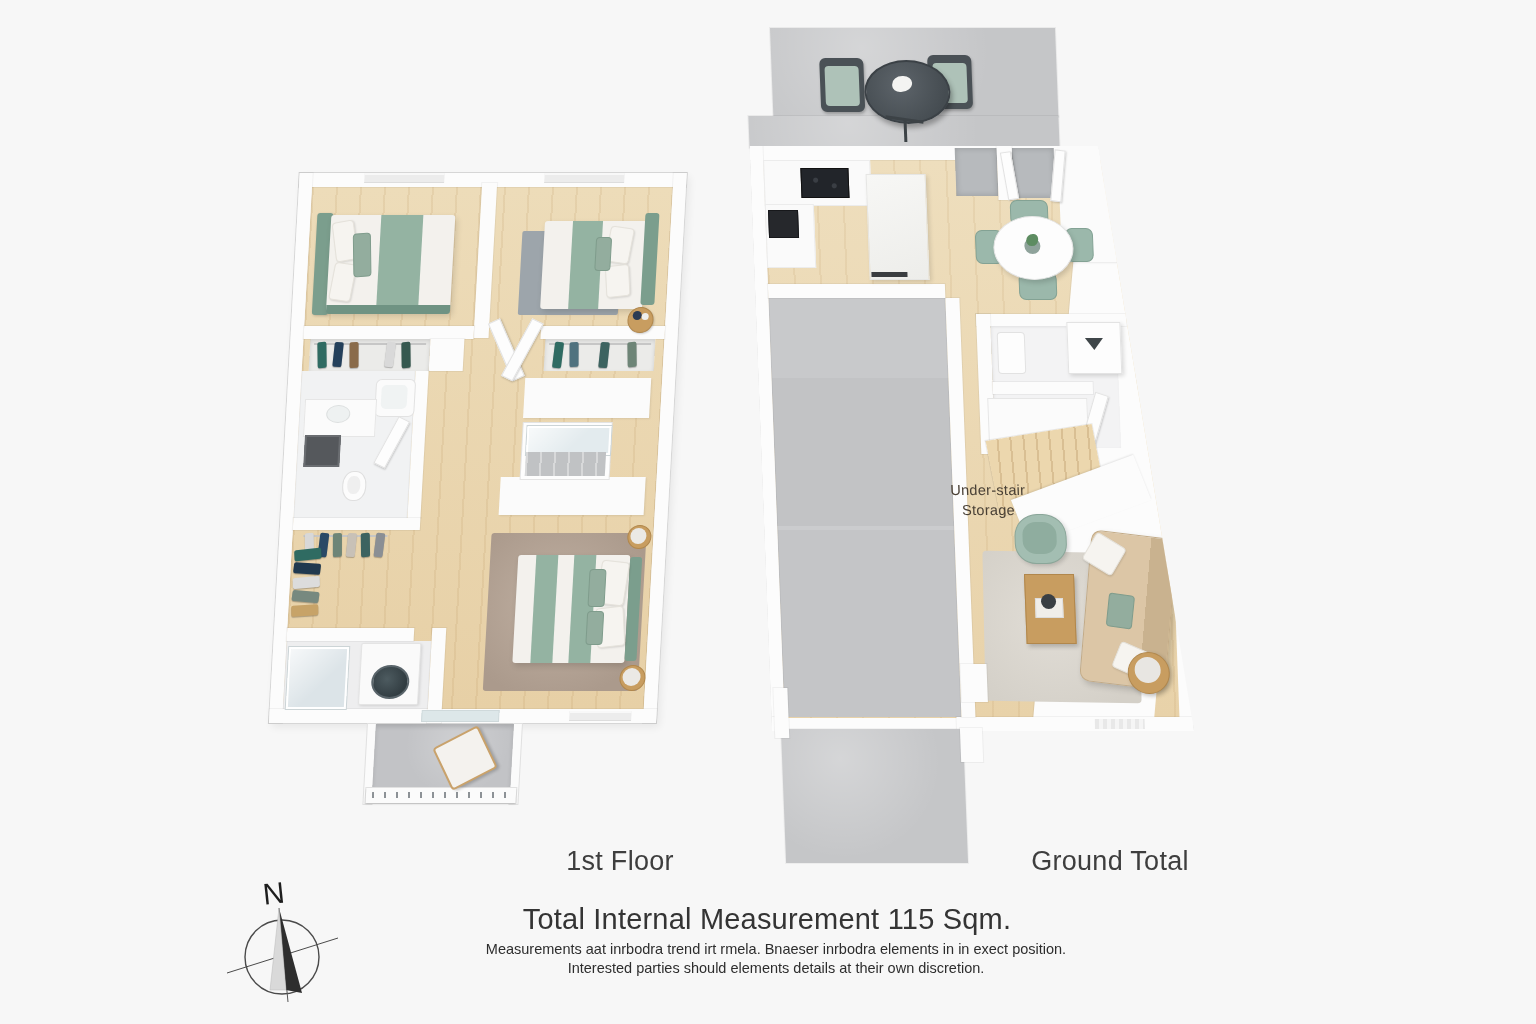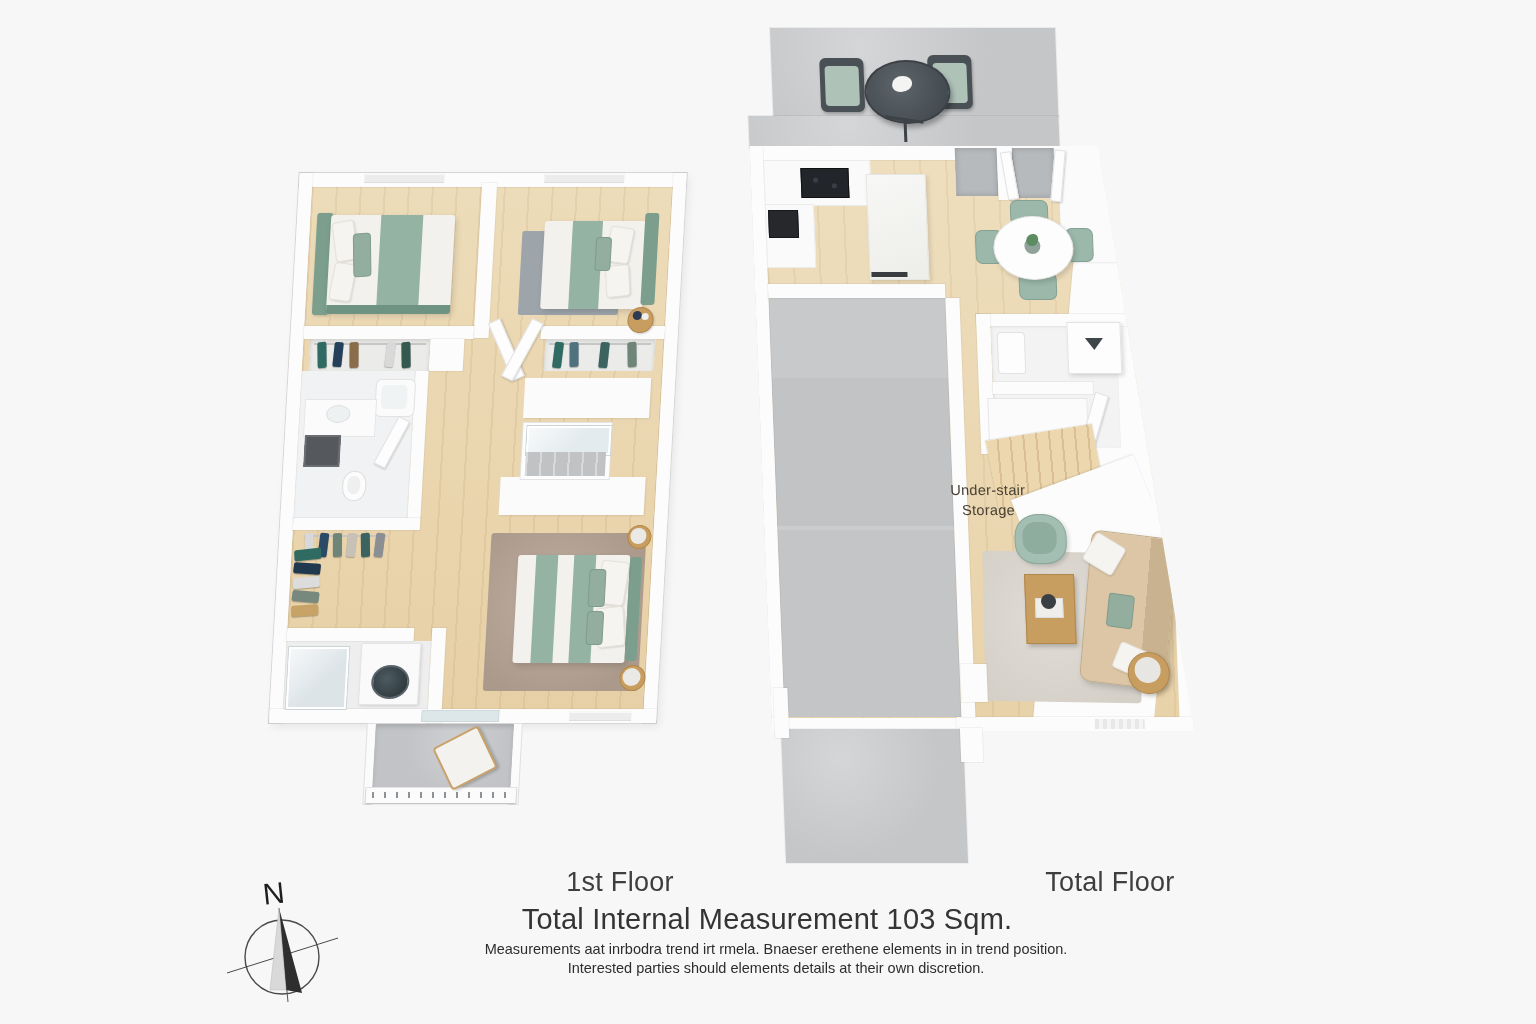--- a/index.html
+++ b/index.html
@@ -23,21 +23,21 @@
   #plan-first{left:255px;top:168px;width:445px;height:648px;transform:skewX(-3.2deg);transform-origin:0 0;}
   #plan-ground{left:740px;top:28px;width:455px;height:836px;transform:skewX(2.2deg);transform-origin:0 0;}
   .block{background:#fcfcfc;box-shadow:0 0 0 1px #e0e0e0,3px 4px 8px rgba(0,0,0,.07);}
   .window{background:#ececec;box-shadow:inset 0 2px 0 #f8f8f8,inset 0 -1px 0 #ddd;}
   .doorleaf{background:#fdfdfd;border:1px solid #e2e2e2;box-shadow:1px 1px 2px rgba(0,0,0,.18);}
   .clothes-rail{background:#c6c6c6;}
   .garm{border-radius:2px;box-shadow:0 1px 1px rgba(0,0,0,.25);}
   .treads{background:repeating-linear-gradient(96deg,#ecd7ae 0 11px,#d9bf93 11px 13px);}
   .void{background:repeating-linear-gradient(90deg,rgba(255,255,255,.38) 0 2px,rgba(0,0,0,0) 2px 14px),#c0c2c4;}
   
-  .floor-label{font-size:27px;color:#3e3e3e;text-align:center;letter-spacing:.3px;margin-top:21px;}
+  .floor-label{font-size:27px;color:#3e3e3e;text-align:center;letter-spacing:.3px;}
   .title{font-size:29px;color:#343434;text-align:center;letter-spacing:.2px;}
   .disc{font-size:14.5px;color:#2d2d2d;text-align:center;}
   .understair{font-size:14.5px;color:#4a4136;text-align:center;line-height:1.38;letter-spacing:.3px;}
 </style>
 </head>
 <body>
 
 <div id="stage">
 
   <div class="a" id="plan-first">
@@ -241,24 +241,24 @@
       <div class="a" style="left:323px;top:573px;width:50px;height:10px;background:repeating-linear-gradient(90deg,#e8e8e8 0 4px,#f5f5f5 4px 8px);"></div>
     </div>
 
     <div class="a concrete" style="left:14px;top:701px;width:182px;height:134px;box-shadow:0 0 0 1px rgba(0,0,0,.04);"></div>
     <div class="a wall" style="left:8px;top:660px;width:14px;height:50px;"></div>
     <div class="a wall" style="left:196px;top:636px;width:26px;height:38px;"></div>
     <div class="a wall" style="left:193px;top:700px;width:22px;height:34px;"></div>
   </div>
 
   <div class="a floor-label" style="left:520px;top:846px;width:200px;">1st Floor</div>
-  <div class="a floor-label" style="left:1010px;top:846px;width:200px;">Total Floor</div>
-
-  <div class="a title" style="left:467px;top:903px;width:600px;">Total Internal Measurement 103 Sqm.</div>
-  <div class="a disc" style="left:396px;top:941px;width:760px;">Measurements aat inrbodra trend irt rmela. Bnaeser erethene elements in in trend position.</div>
+  <div class="a floor-label" style="left:1010px;top:846px;width:200px;">Ground Total</div>
+
+  <div class="a title" style="left:467px;top:903px;width:600px;">Total Internal Measurement 115 Sqm.</div>
+  <div class="a disc" style="left:396px;top:941px;width:760px;">Measurements aat inrbodra trend irt rmela. Bnaeser inrbodra elements in in exect position.</div>
   <div class="a disc" style="left:396px;top:960px;width:760px;">Interested parties should elements details at their own discretion.</div>
 
   <svg class="a" style="left:225px;top:872px;" width="115" height="135" viewBox="0 0 115 135">
     <text x="38" y="32" font-size="30" fill="#1e1e1e" font-family="Liberation Sans, sans-serif" transform="rotate(-6 45 22)">N</text>
     <circle cx="57" cy="85" r="37" fill="none" stroke="#4a4a4a" stroke-width="1.4"></circle>
     <line x1="2" y1="101" x2="113" y2="66" stroke="#4a4a4a" stroke-width="1"></line>
     <line x1="54" y1="36" x2="63" y2="130" stroke="#555" stroke-width="1"></line>
     <polygon points="54,36 77,121 61,118" fill="#2e2e2e"></polygon>
     <polygon points="54,36 45,118 61,118" fill="#d9d9d9" stroke="#b9b9b9" stroke-width="0.5"></polygon>
   </svg>

